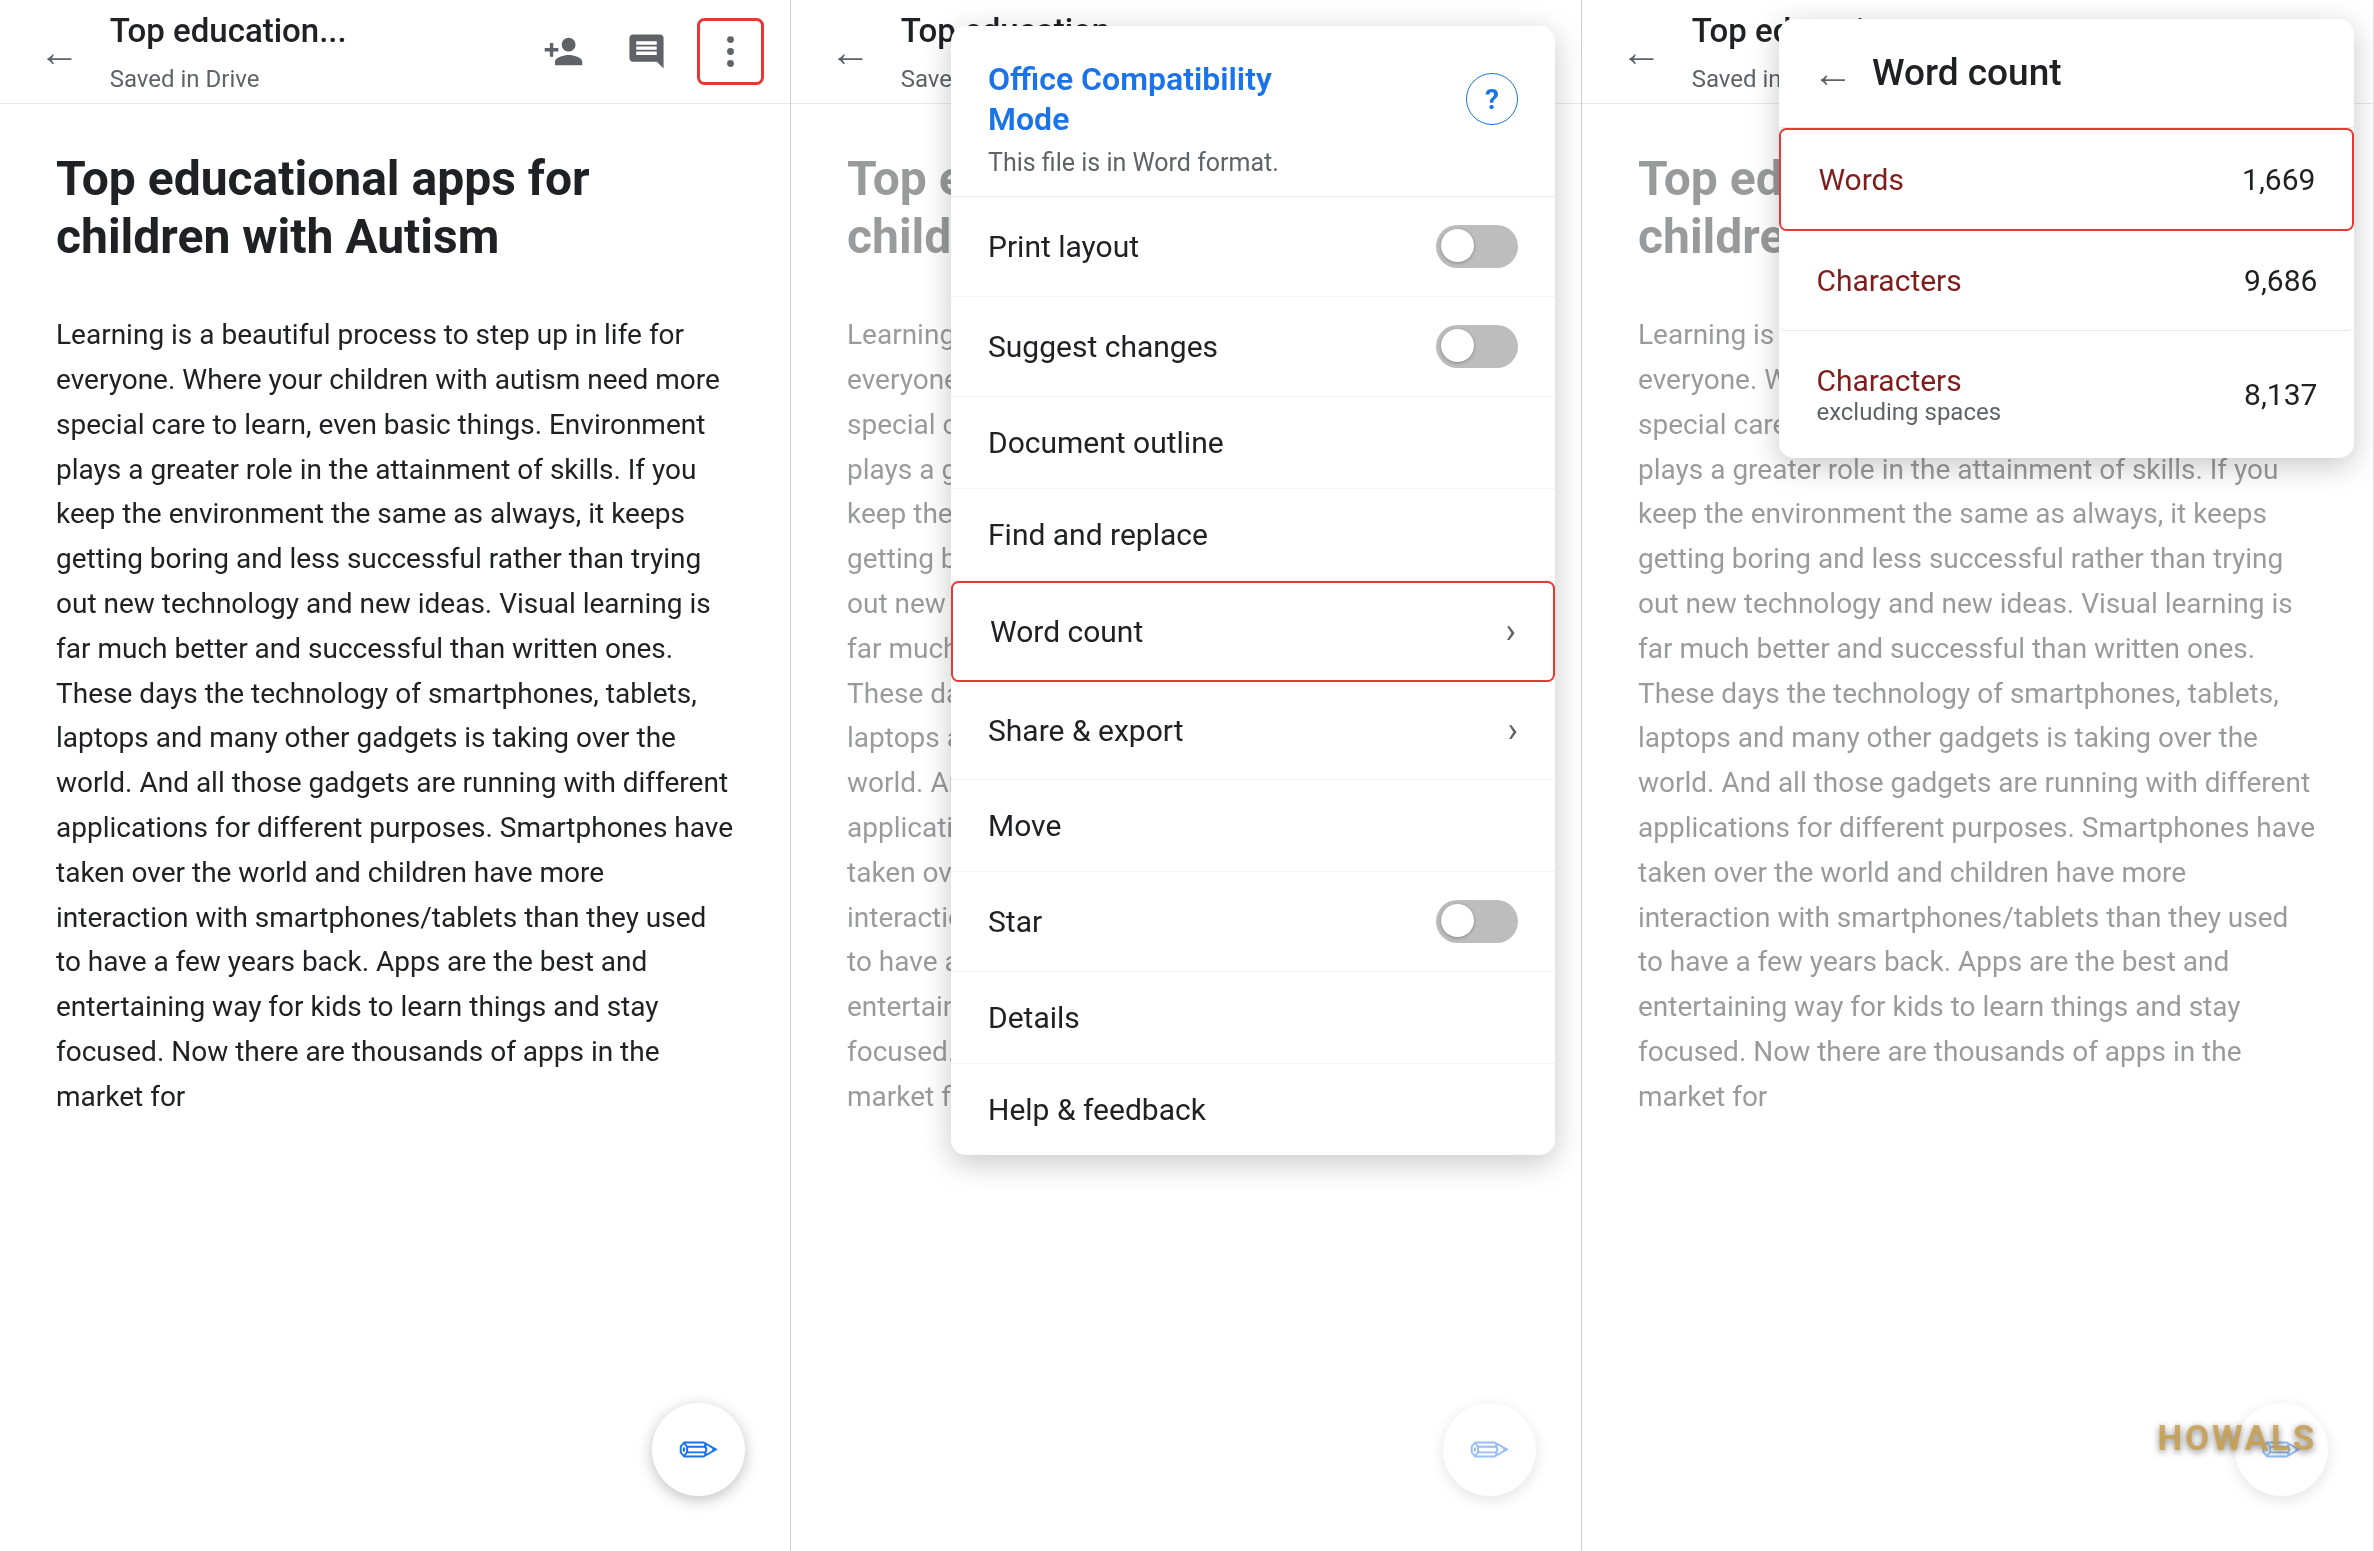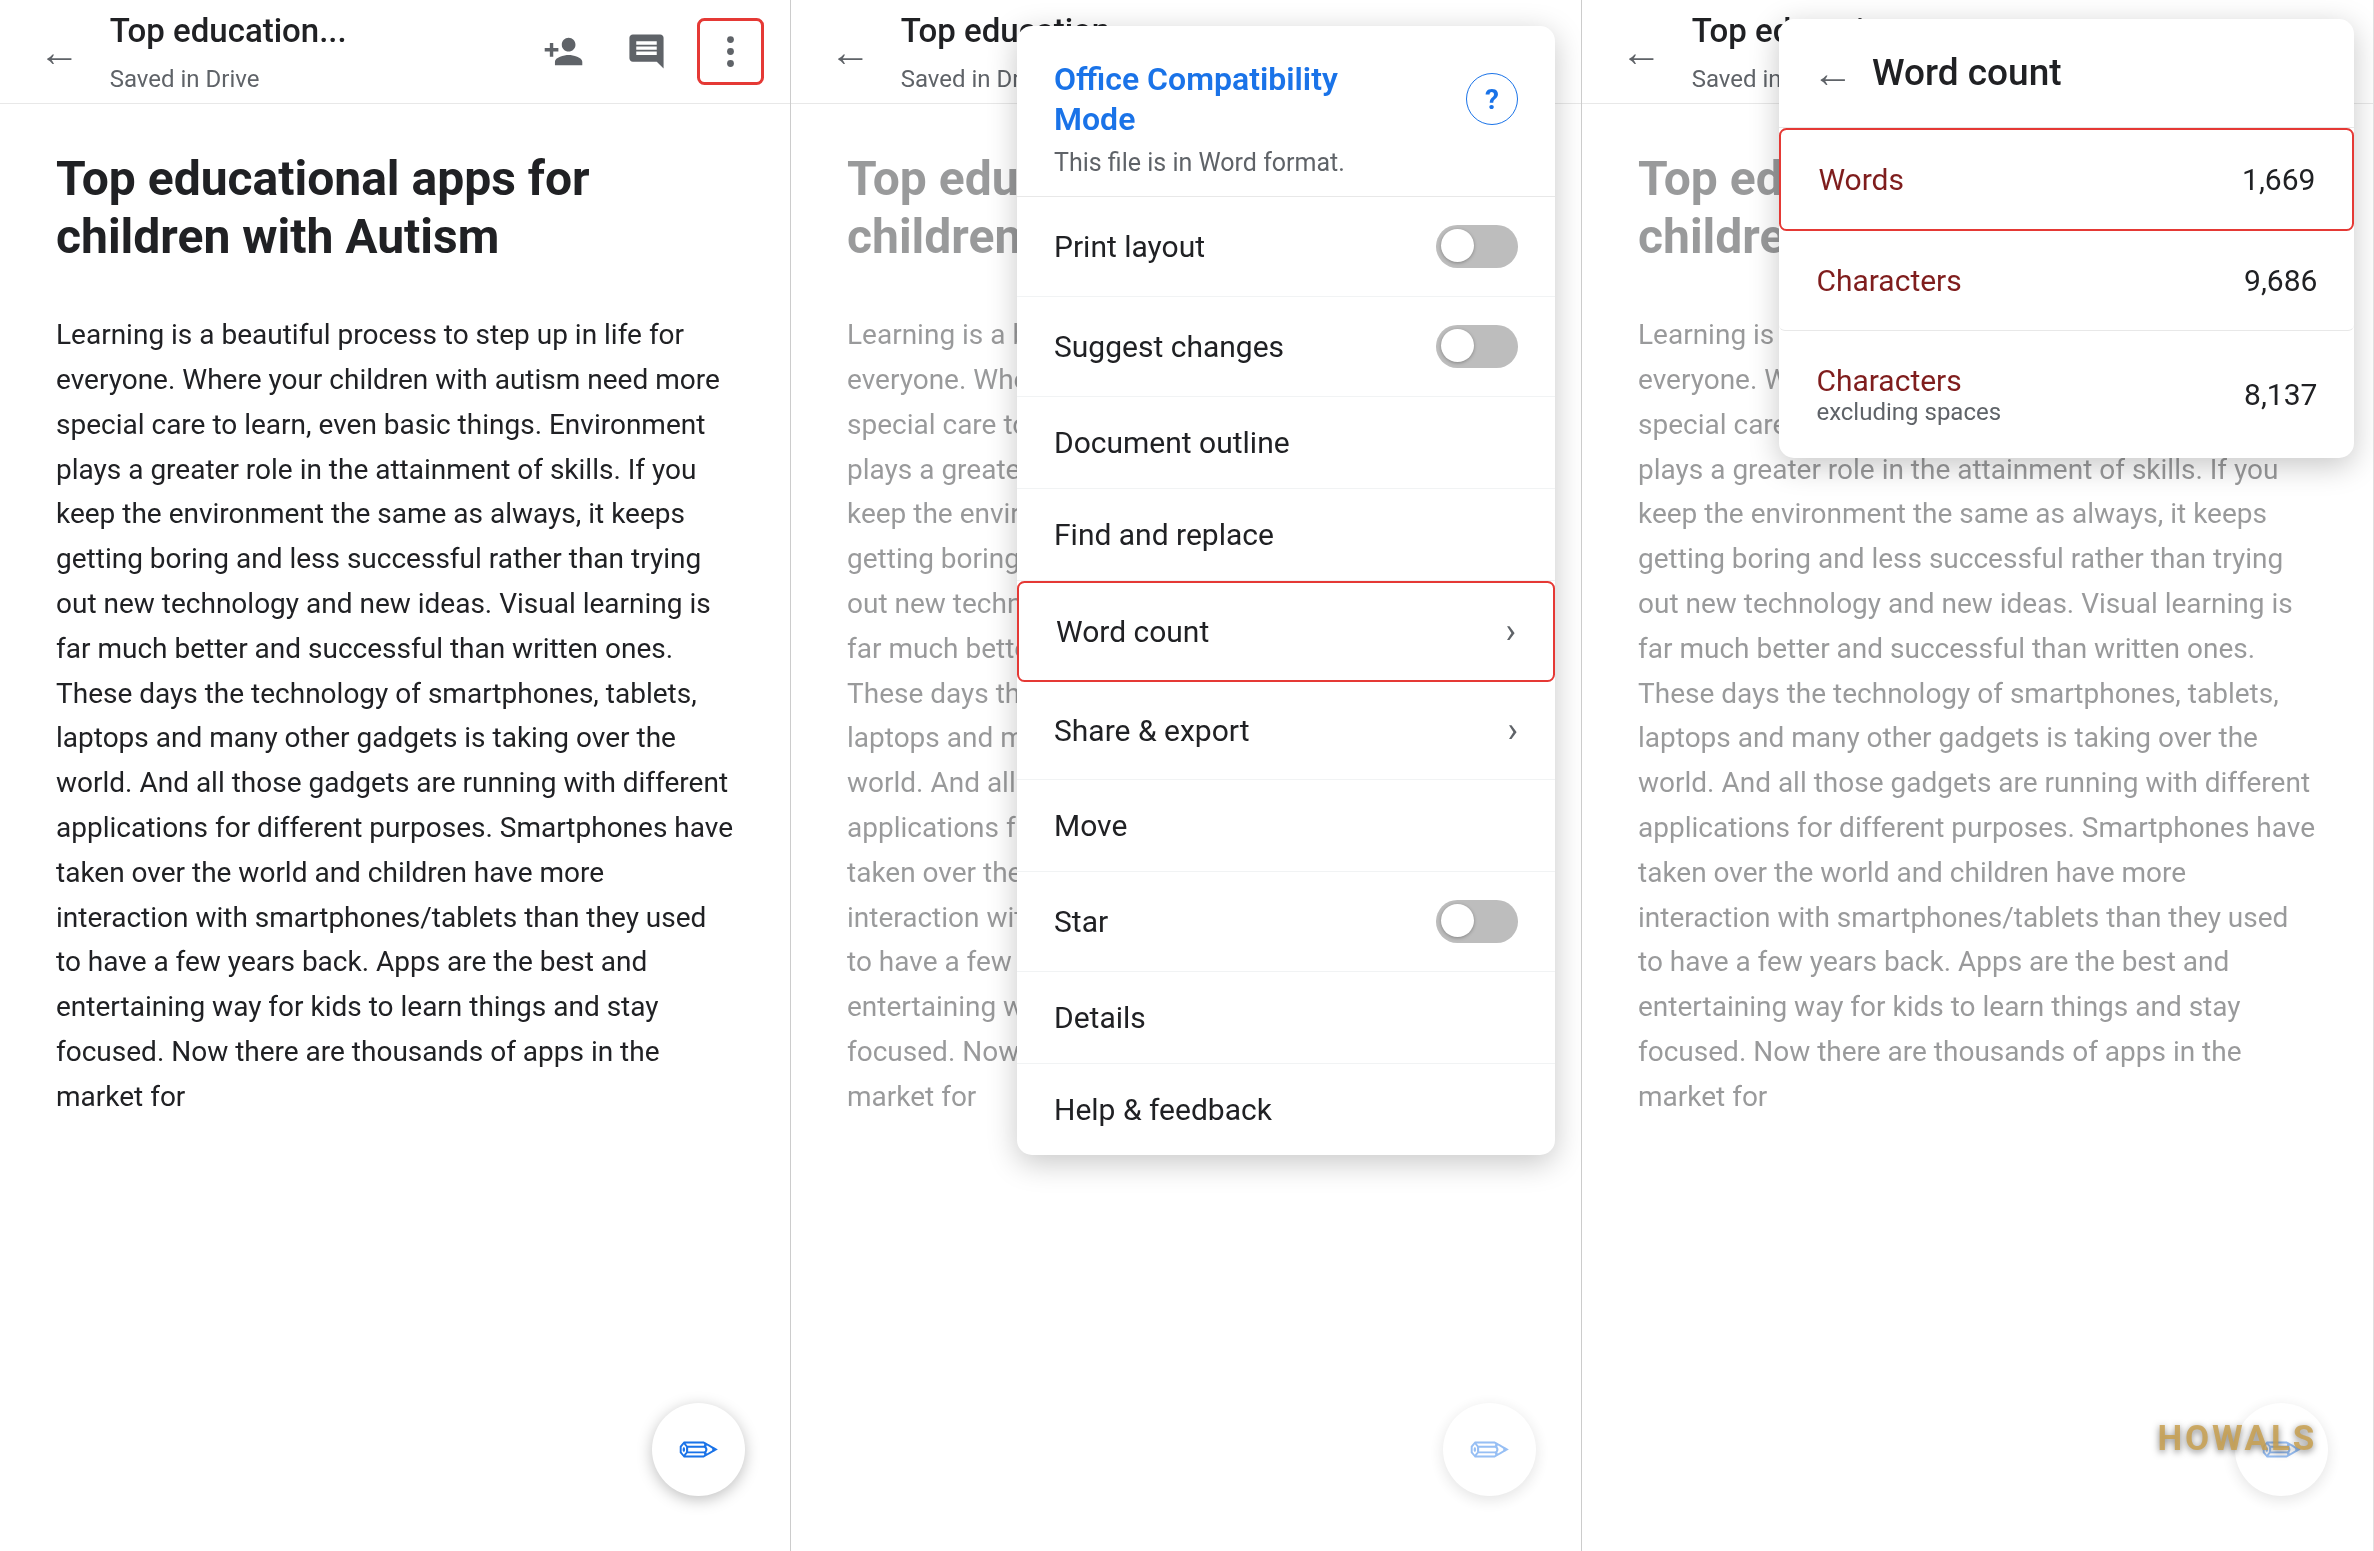--- a/index.html
+++ b/index.html
@@ -108,21 +108,21 @@
       color: #1a73e8;
       cursor: pointer;
       border: none;
     }
 
     
     .dropdown-menu {
       position: absolute;
       top: 26px;
       right: 26px;
-      width: 538px;
+      width: 604px;
       background: #fff;
       border-radius: 15px;
       box-shadow: 0 7.4px 30px rgba(0,0,0,0.22);
       z-index: 20;
       overflow: hidden;
     }
 
     .menu-header {
       padding: 33px 37px 18.6px;
       border-bottom: 0.9px solid #e8e8e8;

